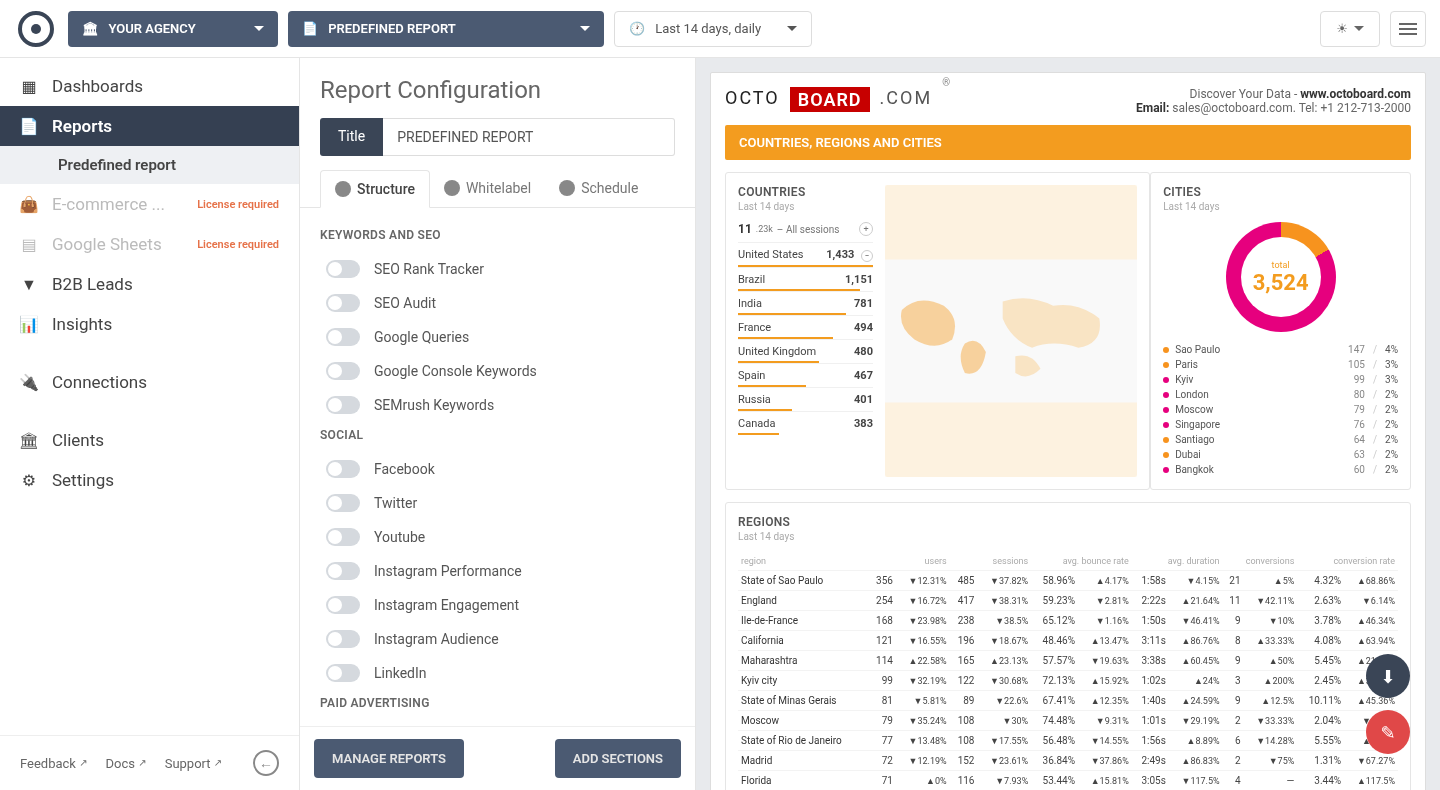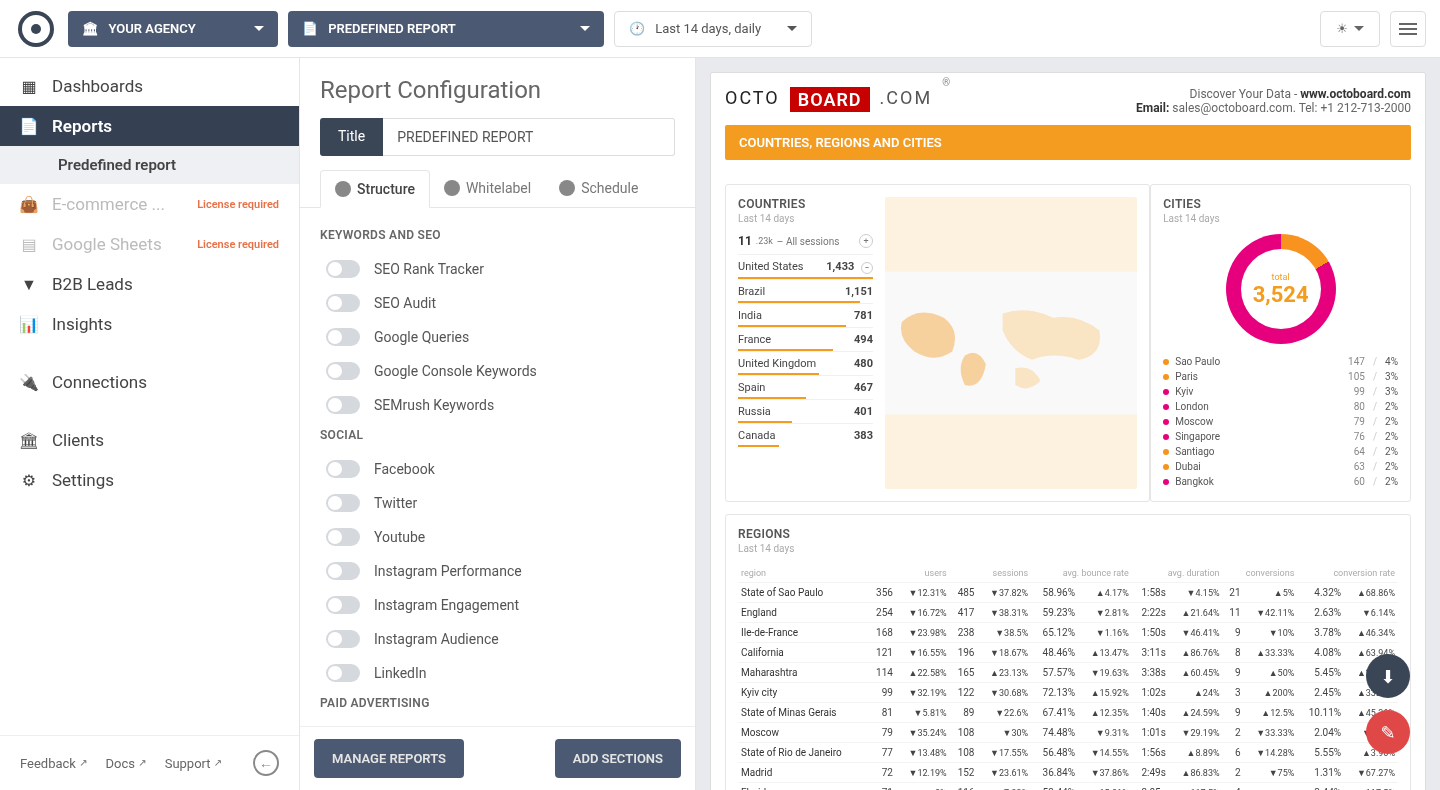--- a/index.html
+++ b/index.html
@@ -50,21 +50,21 @@
 .preview{flex:1;background:#e8eaed;padding:14px;overflow:auto;position:relative}
 .doc{background:#fff;border:1px solid #ddd;border-radius:2px;padding:14px}
 .doc-head{display:flex;justify-content:space-between;align-items:flex-start;margin-bottom:10px}
 .brand{display:flex;gap:10px;font-size:18px}
 .brand .b1{color:#222;font-weight:400;letter-spacing:2px}
 .brand .b2{background:#c70000;color:#fff;padding:2px 8px;font-weight:600;letter-spacing:1px}
 .brand .b3{color:#555;letter-spacing:2px}
 .brand sup{font-size:10px;color:#888;position:relative;top:-10px}
 .doc-meta{text-align:right;font-size:12px;color:#666}
 .doc-meta b{color:#333}
-.band{background:#f39c1f;color:#fff;padding:10px 14px;font-weight:600;font-size:13px;border-radius:2px;margin-bottom:24px}
+.band{background:#f39c1f;color:#fff;padding:10px 14px;font-weight:600;font-size:13px;border-radius:2px;margin-bottom:12px}
 .panels{display:flex;gap:0;margin-bottom:12px}
 .panel{border:1px solid #e5e5e5;border-radius:3px;padding:12px;background:#fff}
 .panel.countries{flex:1.7;display:flex;gap:12px}
 .panel.cities{flex:1}
 .p-head{font-size:12px;font-weight:600;color:#555;letter-spacing:.3px}
 .p-sub{font-size:10px;color:#aaa;margin-top:2px;margin-bottom:10px}
 .clist{width:135px}
 .all-sess{font-size:10px;color:#777;margin-bottom:6px;display:flex;align-items:center;gap:4px}
 .all-sess b{font-size:12px;color:#333}
 .crow{display:flex;justify-content:space-between;font-size:11px;padding:5px 0;color:#444;border-top:1px solid #f0f0f0}

